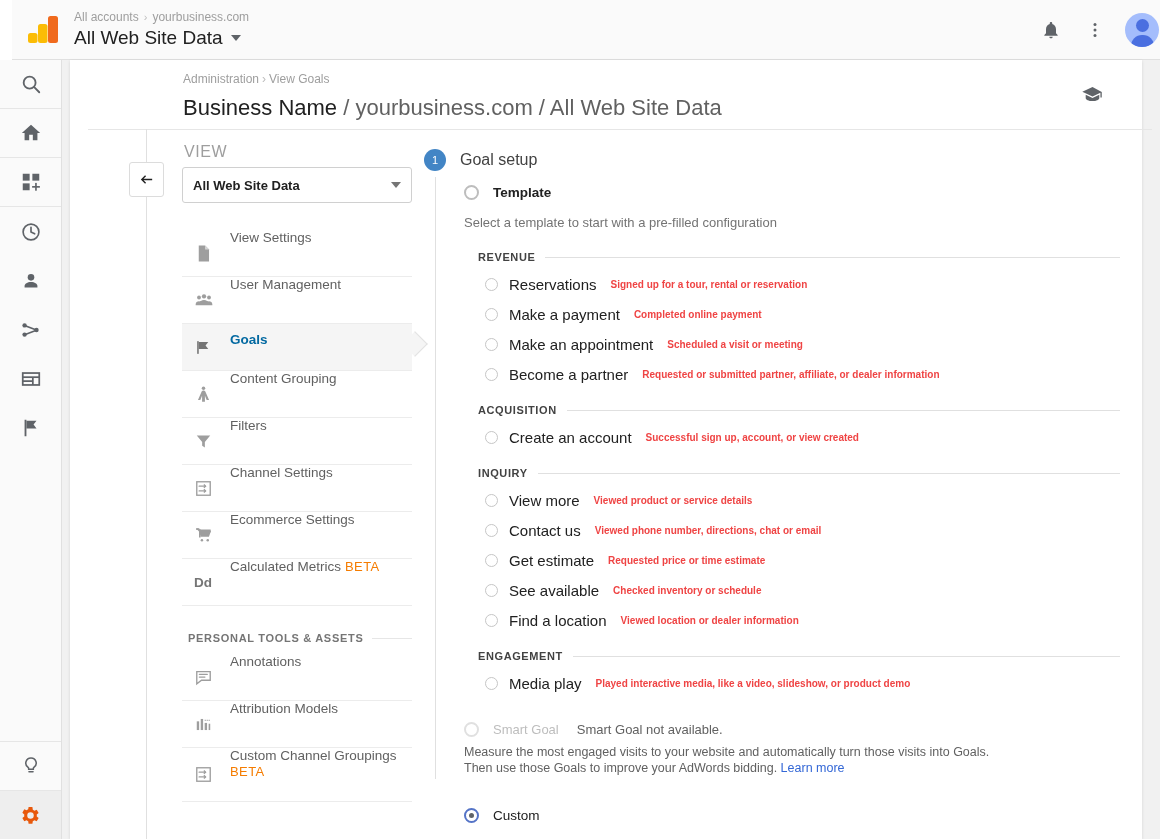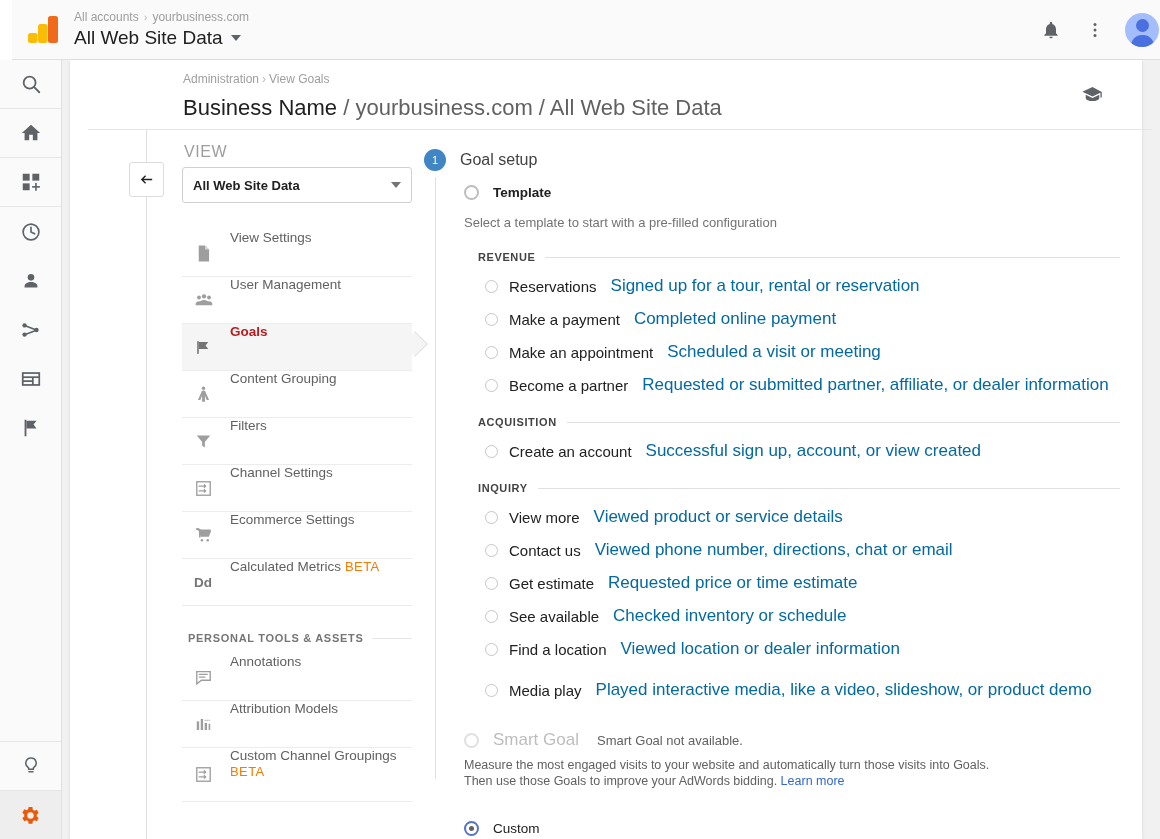--- a/index.html
+++ b/index.html
@@ -93,21 +93,21 @@
 
   .navlist { margin-top: 27px; }
   .navitem {
     position: relative; height: 47px; display: flex; 
     border-bottom: 1px solid #ececec; cursor: pointer; padding-left: 6px;
   }
   .navitem:first-child { border-top: none; }
   .navitem .ni-icon { width: 42px; display: flex; align-items: center; justify-content: flex-start; padding-left: 6px; }
   .navitem .ni-label { font-size: 13.5px; color: #616161; }
   .navitem.active { background: #f5f5f5; }
-  .navitem.active .ni-label { color: #b91c1c; font-weight: bold; }
+  .navitem.active .ni-label { color: #0369a1; font-weight: bold; margin-top: 8px; }
   .navitem.active::after {
     content: ""; position: absolute; right: -12px; top: 11px; width: 17px; height: 17px;
     background: #f5f5f5; border-top: 1px solid #e2e2e2; border-right: 1px solid #e2e2e2;
     transform: rotate(45deg);
   }
   .badge-beta { font-size: 13px; color: #f57c00; letter-spacing: .4px; margin-left: 4px; }
   .ni-label-wrap { display: flex; flex-direction: column; }
   .ni-label-wrap .badge-beta { margin-left: 0; margin-top: 1px; }
 
   .section-title {
@@ -145,24 +145,24 @@
   .helper { font-size: 13px; color: #737373; margin-top: 15px; padding-left: 0px; }
 
   .tmpl-group { padding-left: 14px; margin-top: 21px; }
   .grp-head {
     display: flex; align-items: center; gap: 10px; font-size: 11px; font-weight: bold;
     color: #424242; letter-spacing: .6px;
   }
   .grp-head .rule { flex: 1; height: 1px; background: #e0e0e0; }
   .tmpl-opt { display: flex; align-items: center; gap: 11px; margin-top: 13px; padding-left: 7px; }
   .tmpl-opt .t-name { font-size: 15px; color: #212121; }
-  .tmpl-opt .t-desc { font-size: 17px; color: #0369a1; margin-left: 3px; }
+  .tmpl-opt .t-desc { font-size: 10px; color: #ef4444; margin-left: 3px; font-weight: bold; }
 
   .smart-row { display: flex; align-items: center; gap: 14px; margin-top: 30px; }
-  .smart-row .lbl { font-size: 17px; color: #bdbdbd; }
+  .smart-row .lbl { font-size: 13px; color: #bdbdbd; }
   .smart-row .na { font-size: 13px; color: #616161; margin-left: 4px; }
   .smart-desc { font-size: 12.5px; color: #616161; line-height: 15.5px; margin-top: 8px; max-width: 548px; }
   .smart-desc a { color: #3367d6; text-decoration: none; cursor: pointer; }
 
   .custom-row { display: flex; align-items: center; gap: 14px; margin-top: 32px; }
   .custom-row .lbl { font-size: 13.5px; color: #212121; }
 
   .btn-divider { height: 1px; background: #e6e6e6; margin: 24px 0 0 0; }
   .btn-row { display: flex; gap: 10px; padding-top: 19px; }
 </style>
@@ -535,20 +535,24 @@
               <span class="t-desc">Checked inventory or schedule</span>
             </div>
             <div class="tmpl-opt">
               <span class="radio sm"></span>
               <span class="t-name">Find a location</span>
               <span class="t-desc">Viewed location or dealer information</span>
             </div>
           </div>
 
           <div class="tmpl-group">
+            <div class="grp-head">
+              <span>ENGAGEMENT</span>
+              <span class="rule"></span>
+            </div>
             <div class="tmpl-opt">
               <span class="radio sm"></span>
               <span class="t-name">Media play</span>
               <span class="t-desc">Played interactive media, like a video, slideshow, or product demo</span>
             </div>
           </div>
 
           <div class="smart-row">
             <span class="radio disabled"></span>
             <span class="lbl">Smart Goal</span>

